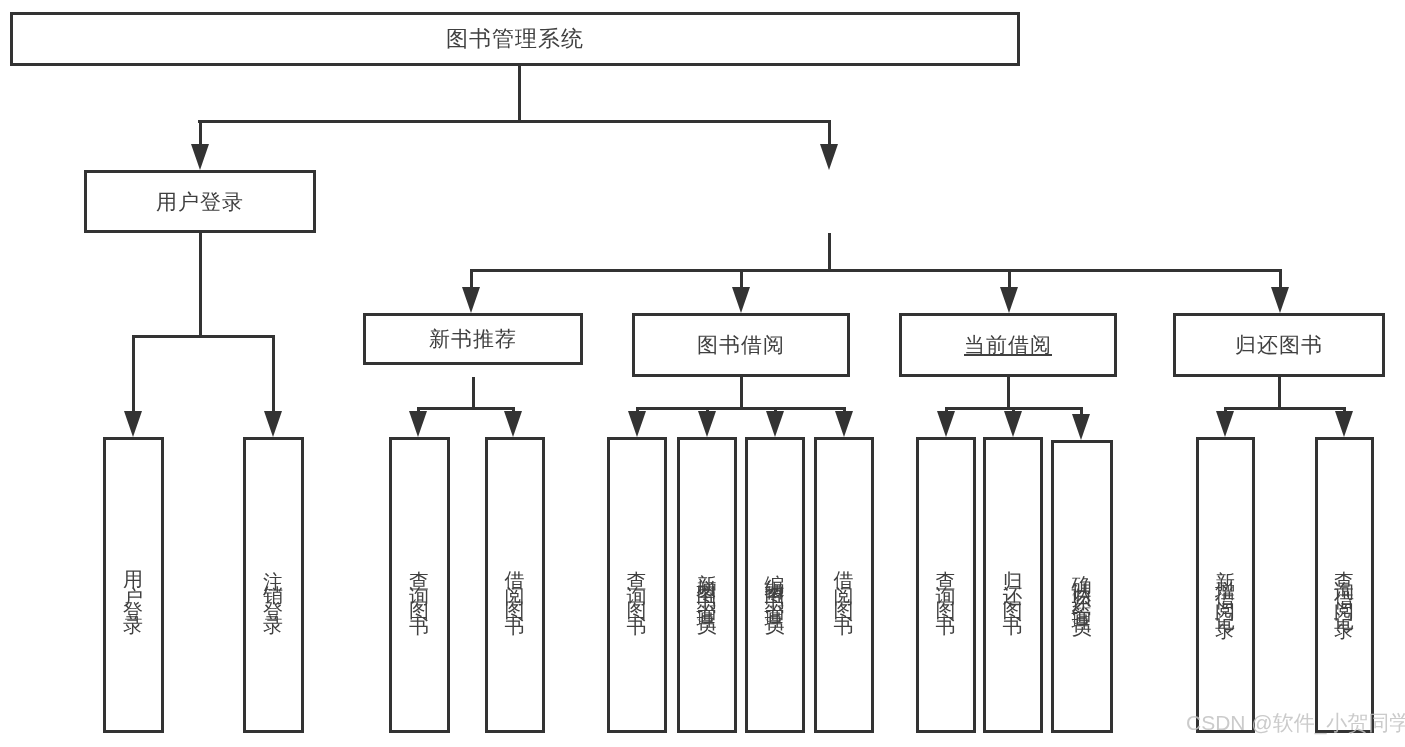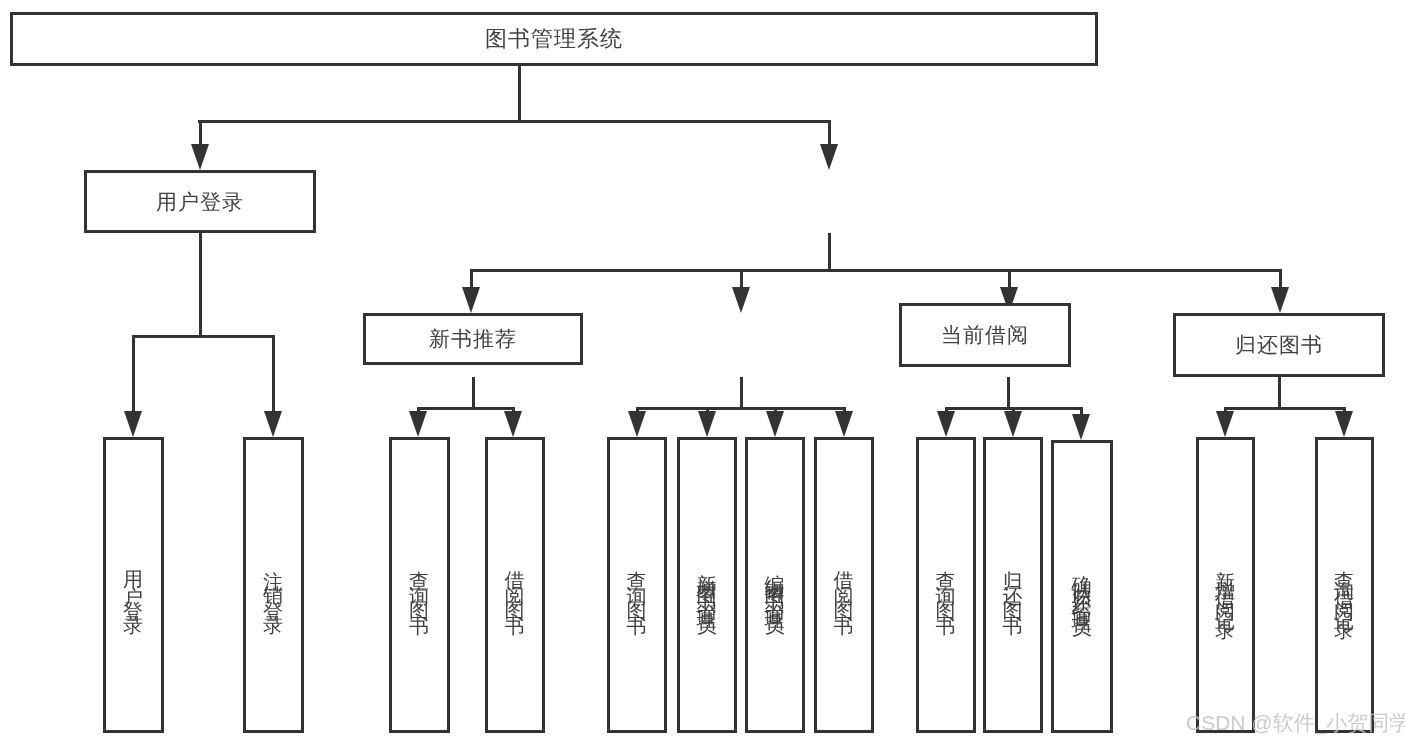--- a/index.html
+++ b/index.html
@@ -73,21 +73,21 @@
     opacity: 0.85;
     z-index: 10;
     white-space: nowrap;
   }
 </style>
 </head>
 <body>
 
 <div class="stage">
 
-  <div class="bx title-bx" style="left:10px; top:12px; width:1088px; height:54px;">
+  <div class="bx title-bx" style="left:10px; top:12px; width:1010px; height:54px;">
     <span>图书管理系统</span>
   </div>
 
   <div class="vl" style="left:518px; top:66px;  height:54px;"></div>
   <div class="hl" style="left:198px; top:120px; width:633px;"></div>
   <div class="vl" style="left:199px; top:120px; height:26px;"></div>
   <div class="ah" style="left:191px; top:144px;"></div>
   <div class="vl" style="left:828px; top:120px; height:26px;"></div>
   <div class="ah" style="left:820px; top:144px;"></div>
 
@@ -109,21 +109,24 @@
   <div class="vl" style="left:740px;  top:269px; height:22px;"></div>
   <div class="ah" style="left:732px;  top:287px;"></div>
   <div class="vl" style="left:1008px; top:269px; height:22px;"></div>
   <div class="ah" style="left:1000px; top:287px;"></div>
   <div class="vl" style="left:1279px; top:269px; height:22px;"></div>
   <div class="ah" style="left:1271px; top:287px;"></div>
 
   <div class="bx" style="left:363px; top:313px; width:220px; height:52px;">
     <span>新书推荐</span>
   </div>
-  <div class="bx" style="left:899px; top:303px; width:172px; height:64px;">
+  <div class="bx" style="left:632px; top:313px; width:218px; height:64px;">
+    <span>图书借阅</span>
+  </div>
+  <div class="bx" style="left:899px; top:313px; width:218px; height:64px;text-decoration:underline;">
     <span>当前借阅</span>
   </div>
   <div class="bx" style="left:1173px; top:313px; width:212px; height:64px;">
     <span>归还图书</span>
   </div>
 
   <div class="vl" style="left:472px; top:377px; height:32px;"></div>
   <div class="hl" style="left:417px; top:407px; width:98px;"></div>
   <div class="vl" style="left:417px; top:407px; height:10px;"></div>
   <div class="ah" style="left:409px; top:411px;"></div>

